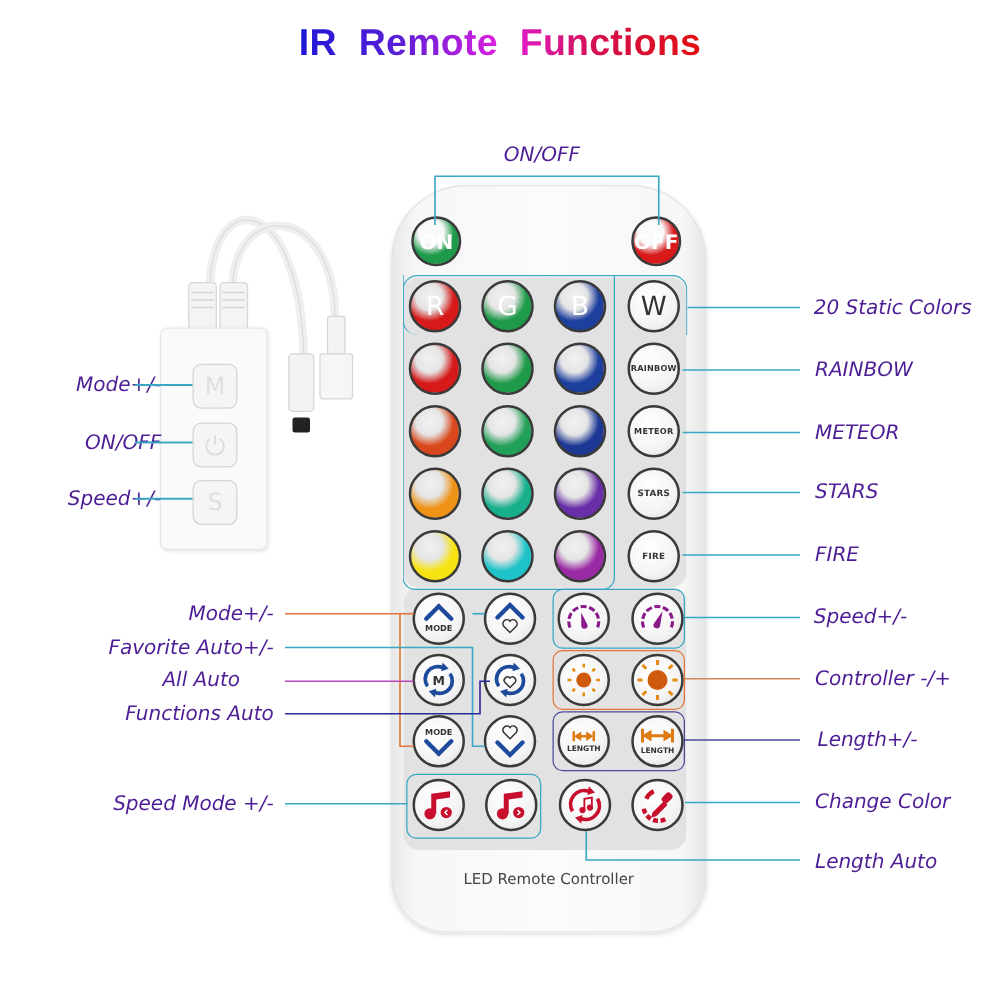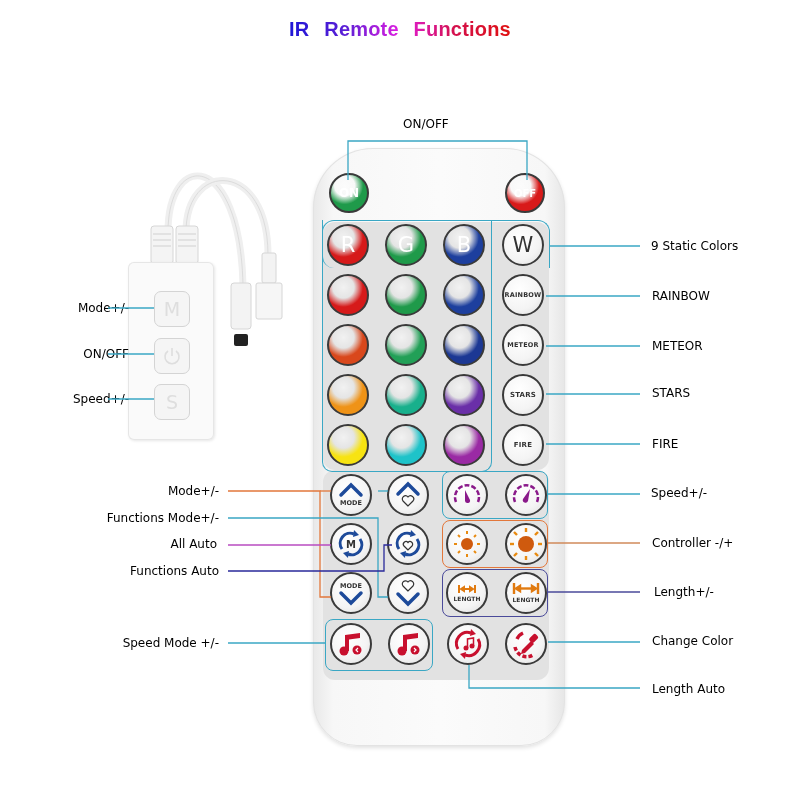--- a/index.html
+++ b/index.html
@@ -1,19 +1,19 @@
 <!DOCTYPE html>
 <html><head>
 <meta charset="utf-8">
 <style>
   html, body { margin:0; padding:0; background:#ffffff; }
   body { width:800px; height:800px; position:relative; overflow:hidden; font-family:"Liberation Sans", sans-serif; }
-  .title { position:absolute; left:0; top:18px; width:800px; text-align:center; font-size:20px; font-weight:bold; letter-spacing:0.2px; }
+  .title { position:absolute; left:0; top:18px; width:800px; text-align:center; font-size:30px; font-weight:bold; letter-spacing:0.2px; }
   .title span { display:inline-block; }
-  .lbl { position:absolute; font-family:"DejaVu Sans", sans-serif; font-size:12px; color:#000000; white-space:nowrap; line-height:18px; }
+  .lbl { position:absolute; font-family:"DejaVu Sans", sans-serif; font-size:16px; color:#4c1d95; white-space:nowrap; line-height:18px;font-style:italic; }
   .lbl.r { text-align:right; }
   svg.lines { position:absolute; left:0; top:0; }
   .remote { position:absolute; left:313px; top:148px; width:252px; height:598px; border-radius:60px 60px 44px 44px; background:linear-gradient(90deg,#e8e8e8 0%,#f7f7f7 8%,#fbfbfb 50%,#f7f7f7 92%,#e6e6e6 100%); box-shadow:0 2px 4px rgba(0,0,0,0.12), inset 0 0 0 1px #e3e3e3; }
   .panel { position:absolute; background:#e2e2e2; border-radius:12px; }
   .btn { position:absolute; width:42px; height:42px; border-radius:50%; box-sizing:border-box; border:2px solid #3a3a3a; display:flex; align-items:center; justify-content:center; cursor:pointer; }
   .btn.white { background:radial-gradient(circle at 40% 35%, #ffffff 0%, #f4f4f4 60%, #dcdcdc 100%); }
   .btn .t { font-family:"DejaVu Sans", sans-serif; font-weight:bold; color:#fff; }
   .btn .s { font-family:"DejaVu Sans", sans-serif; font-weight:bold; font-size:7px; color:#333; letter-spacing:0.2px; }
   .frame { position:absolute; box-sizing:border-box; border-radius:8px; pointer-events:none; }
   .footer { position:absolute; left:0; width:100%; top:548px; text-align:center; font-family:"DejaVu Sans", sans-serif; font-size:12px; color:#444; }
@@ -70,24 +70,24 @@
 <div class="lbl r" style="right:671px; top:299px;">Mode+/-</div>
 <div class="lbl r" style="right:671px; top:345px;">ON/OFF</div>
 <div class="lbl r" style="right:671px; top:390px;">Speed+/-</div>
 
 <div class="remote">
 
   <div class="panel" style="left:10px; top:74px; width:226px; height:248px;"></div>
   <div class="panel" style="left:10px; top:322px; width:226px; height:210px;"></div>
 
   <div class="btn" id="btn-on" style="left: 16px; top: 25px; width: 40px; height: 40px; background: radial-gradient(circle at 38% 30%, rgba(255, 255, 255, 0.55) 0%, rgba(255, 255, 255, 0.1) 30%, rgb(31, 154, 74) 55%, rgb(31, 154, 74) 100%);">
-      <span class="t" style="font-size:12px">ON</span>
+      <span class="t" style="font-size:16px">ON</span>
     </div>
   <div class="btn" id="btn-off" style="left: 192px; top: 25px; width: 40px; height: 40px; background: radial-gradient(circle at 38% 30%, rgba(255, 255, 255, 0.55) 0%, rgba(255, 255, 255, 0.1) 30%, rgb(216, 26, 26) 55%, rgb(216, 26, 26) 100%);">
-      <span class="t" style="font-size:10px">OFF</span>
+      <span class="t" style="font-size:16px">OFF</span>
     </div>
 
   <div class="btn" id="btn-r" style="left: 14px; top: 76px; background: radial-gradient(circle at 38% 30%, rgba(255, 255, 255, 0.55) 0%, rgba(255, 255, 255, 0.1) 30%, rgb(214, 26, 26) 55%, rgb(214, 26, 26) 100%);">
       <span class="t" style="font-size:21px; font-weight:normal">R</span>
     </div>
   <div class="btn" id="btn-g" style="left: 72px; top: 76px; background: radial-gradient(circle at 38% 30%, rgba(255, 255, 255, 0.55) 0%, rgba(255, 255, 255, 0.1) 30%, rgb(31, 154, 74) 55%, rgb(31, 154, 74) 100%);">
       <span class="t" style="font-size:21px; font-weight:normal">G</span>
     </div>
   <div class="btn" id="btn-b" style="left: 130px; top: 76px; background: radial-gradient(circle at 38% 30%, rgba(255, 255, 255, 0.55) 0%, rgba(255, 255, 255, 0.1) 30%, rgb(29, 63, 158) 55%, rgb(29, 63, 158) 100%);">
       <span class="t" style="font-size:21px; font-weight:normal">B</span>
@@ -273,20 +273,21 @@
       </svg>
   </div>
 
   <div class="frame" style="left:9px; top:72px; width:228px; height:48px; border:1.5px solid #3aa7c4; border-radius:12px 12px 0 12px; border-bottom:none;"></div>
   <div class="frame" style="left:9px; top:72px; width:170px; height:252px; border:1.5px solid #3aa7c4; border-top:none; border-radius:0 0 10px 10px;"></div>
   <div class="frame" style="left:129px; top:323px; width:106px; height:48px; border:1.5px solid #3aa7c4;"></div>
   <div class="frame" style="left:129px; top:372px; width:106px; height:48px; border:1.5px solid #e2773b;"></div>
   <div class="frame" style="left:129px; top:421px; width:106px; height:48px; border:1.5px solid #4a4a9a;"></div>
   <div class="frame" style="left:12px; top:471px; width:108px; height:52px; border:1.5px solid #3aa7c4;"></div>
 
+  <div class="footer">LED Remote Controller</div>
 </div>
 
 <svg class="lines" width="800" height="800" style="z-index:5; pointer-events:none;">
 
   <polyline points="348,180 348,141 527,141 527,180" fill="none" stroke="#3aa7c4" stroke-width="1.3"></polyline>
 
   <line x1="108" y1="308" x2="154" y2="308" stroke="#3aa7c4" stroke-width="1.6"></line>
   <line x1="108" y1="354" x2="154" y2="354" stroke="#3aa7c4" stroke-width="1.6"></line>
   <line x1="108" y1="399" x2="154" y2="399" stroke="#3aa7c4" stroke-width="1.6"></line>
 
@@ -304,26 +305,26 @@
   <polyline points="228,491 320,491 320,597 331,597" fill="none" stroke="#e2773b" stroke-width="1.3"></polyline>
   <line x1="320" y1="491" x2="331" y2="491" stroke="#e2773b" stroke-width="1.3"></line>
   <polyline points="228,518 378,518 378,597 388,597" fill="none" stroke="#3aa7c4" stroke-width="1.3"></polyline>
   <polyline points="378,491 388,491" fill="none" stroke="#3aa7c4" stroke-width="1.3"></polyline>
   <line x1="228" y1="545" x2="331" y2="545" stroke="#b94bc0" stroke-width="1.3"></line>
   <polyline points="228,571 384,571 384,545 392,545" fill="none" stroke="#2a2a9a" stroke-width="1.3"></polyline>
   <line x1="228" y1="643" x2="326" y2="643" stroke="#3aa7c4" stroke-width="1.3"></line>
 </svg>
 
 <div class="lbl r" style="right:581px; top:482px;">Mode+/-</div>
-<div class="lbl r" style="right:581px; top:509px;">Functions Mode+/-</div>
-<div class="lbl r" style="right:583px; top:535px;">All Auto</div>
+<div class="lbl r" style="right:581px; top:509px;">Favorite Auto+/-</div>
+<div class="lbl r" style="right:608px; top:535px;">All Auto</div>
 <div class="lbl r" style="right:581px; top:562px;">Functions Auto</div>
 <div class="lbl r" style="right:581px; top:634px;">Speed Mode +/-</div>
 
-<div class="lbl" style="left:651px; top:237px;">9 Static Colors</div>
+<div class="lbl" style="left:651px; top:237px;">20 Static Colors</div>
 <div class="lbl" style="left:652px; top:287px;">RAINBOW</div>
 <div class="lbl" style="left:652px; top:337px;">METEOR</div>
 <div class="lbl" style="left:652px; top:384px;">STARS</div>
 <div class="lbl" style="left:652px; top:435px;">FIRE</div>
 <div class="lbl" style="left:651px; top:484px;">Speed+/-</div>
 <div class="lbl" style="left:652px; top:534px;">Controller -/+</div>
 <div class="lbl" style="left:654px; top:583px;">Length+/-</div>
 <div class="lbl" style="left:652px; top:632px;text-align:center;">Change Color</div>
 <div class="lbl" style="left:652px; top:680px;">Length Auto</div>
 

